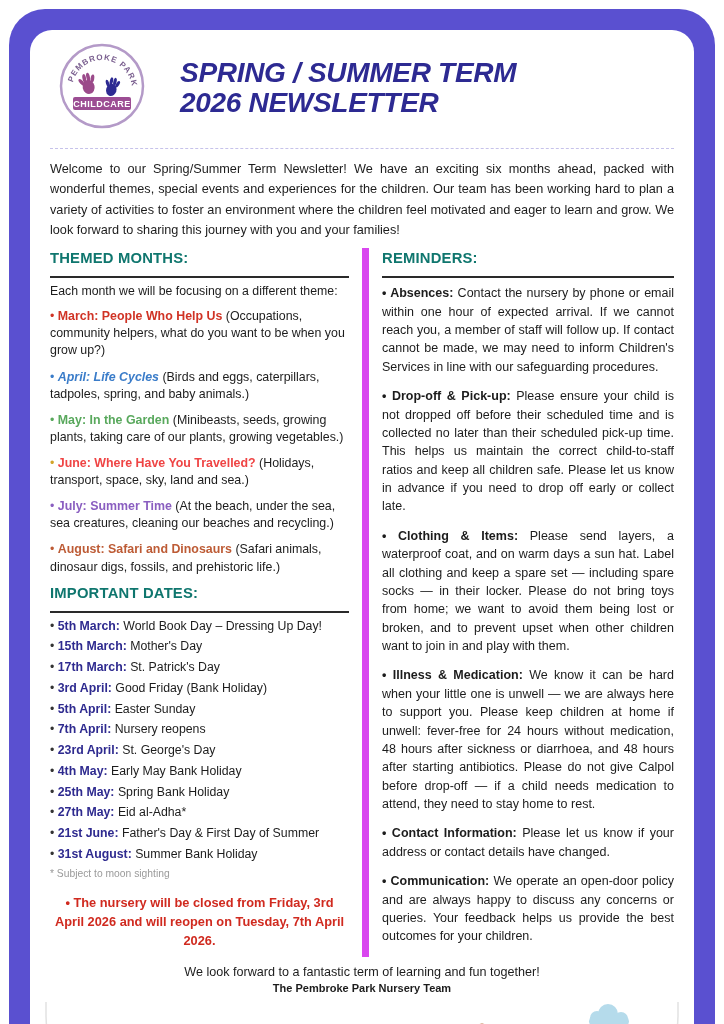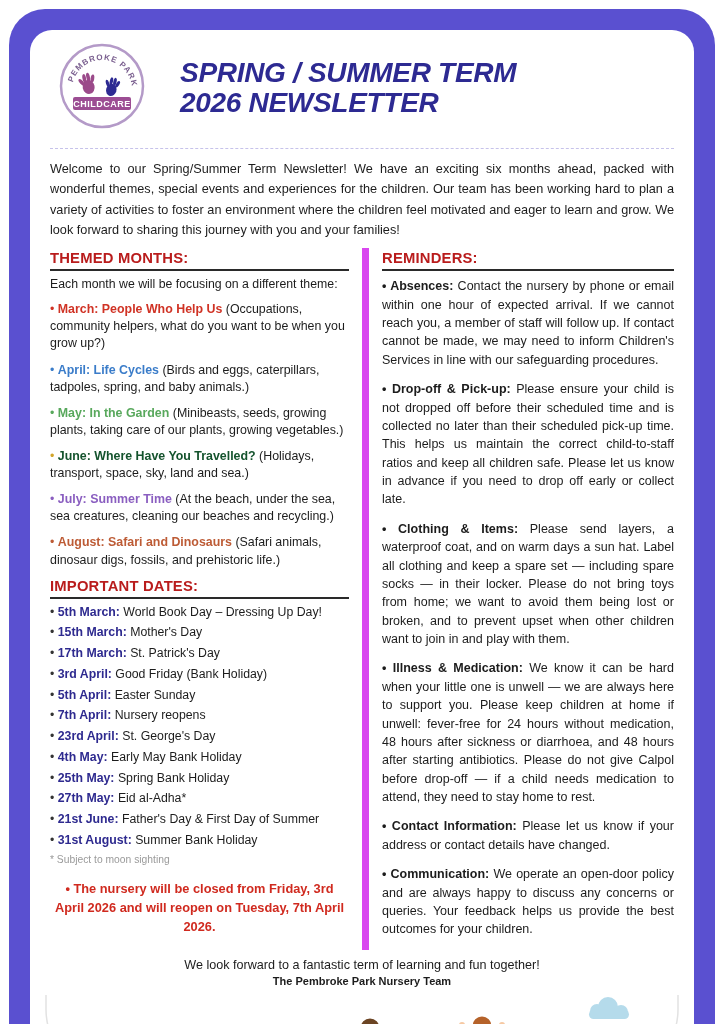--- a/index.html
+++ b/index.html
@@ -15,21 +15,21 @@
   .header-rule{border-top:1px dashed #a9a2e0;margin:14px 20px 0;opacity:.65;}
 
   
   .intro{margin:10px 20px 4px;text-align:justify;font-size:12.7px;line-height:1.6;}
 
   
   .columns{display:flex;padding:0 20px;margin-top:4px;flex:0 0 auto;}
   .col{width:50%;box-sizing:border-box;}
   .col.left{padding-right:13px;}
   .col.right{padding-left:13px;border-left:7px solid #d946ef;}
-  h2.sec{font-size:14.8px;margin:2px 0 6px;color:#b91c1c;border-bottom:2px solid #2a2a2a;padding-bottom:3px;letter-spacing:.2px;}
+  h2.sec{font-size:14.8px;margin:2px 0 6px;color:#0f766e;border-bottom:2px solid #2a2a2a;padding-bottom:10px;letter-spacing:.2px;}
   .sub{font-size:12.3px;margin:0 0 10px;}
   .month-item{font-size:12.4px;line-height:1.38;margin:0 0 9px;}
   .m-label{font-weight:bold;}
   .dates-h{margin-top:8px;}
   .date-item{font-size:12.3px;line-height:1.2;margin:0 0 6px;}
   .d-bullet{color:#333;}
   .d-label{color:#2e2a8f;font-weight:bold;}
   .footnote{color:#9a9a9a;font-size:10.3px;margin:0 0 14px;}
   .closure{color:#d02a1f;font-weight:bold;font-size:12.8px;line-height:1.5;margin:0 0 4px;text-align:center;}
   .reminder-item{font-size:12.5px;line-height:1.47;margin:0 0 11px;text-align:justify;}
@@ -88,25 +88,25 @@
     <p class="intro">Welcome to our Spring/Summer Term Newsletter! We have an exciting six months ahead, packed with wonderful themes, special events and experiences for the children. Our team has been working hard to plan a variety of activities to foster an environment where the children feel motivated and eager to learn and grow. We look forward to sharing this journey with you and your families!</p>
 
     <div class="columns">
       <div class="col left">
         <h2 class="sec">THEMED MONTHS:</h2>
         <p class="sub">Each month we will be focusing on a different theme:</p>
         <div>
 
             <p class="month-item"><span class="m-bullet" style="color: rgb(208, 51, 37);">•</span> <span class="m-label" style="color: rgb(208, 51, 37);">March: People Who Help Us</span> <span class="m-desc">(Occupations, community helpers, what do you want to be when you grow up?)</span></p>
 
-            <p class="month-item"><span class="m-bullet" style="color: rgb(58, 124, 201);">•</span> <span class="m-label" style="color: rgb(58, 124, 201);">April: Life Cycles</span> <span class="m-desc">(Birds and eggs, caterpillars, tadpoles, spring, and baby animals.)</span></p>
+            <p class="month-item"><span class="m-bullet" style="color: rgb(58, 124, 201);">•</span> <span class="m-label" style="color: rgb(58, 124, 201); font-style: italic;">April: Life Cycles</span> <span class="m-desc">(Birds and eggs, caterpillars, tadpoles, spring, and baby animals.)</span></p>
 
             <p class="month-item"><span class="m-bullet" style="color: rgb(88, 168, 92);">•</span> <span class="m-label" style="color: rgb(88, 168, 92);">May: In the Garden</span> <span class="m-desc">(Minibeasts, seeds, growing plants, taking care of our plants, growing vegetables.)</span></p>
 
-            <p class="month-item"><span class="m-bullet" style="color: rgb(210, 165, 42);">•</span> <span class="m-label" style="color: #14532d;">June: Where Have You Travelled?</span> <span class="m-desc">(Holidays, transport, space, sky, land and sea.)</span></p>
+            <p class="month-item"><span class="m-bullet" style="color: rgb(210, 165, 42);">•</span> <span class="m-label" style="color: #ef4444;">June: Where Have You Travelled?</span> <span class="m-desc">(Holidays, transport, space, sky, land and sea.)</span></p>
 
             <p class="month-item"><span class="m-bullet" style="color: rgb(138, 94, 192);">•</span> <span class="m-label" style="color: rgb(138, 94, 192);">July: Summer Time</span> <span class="m-desc">(At the beach, under the sea, sea creatures, cleaning our beaches and recycling.)</span></p>
 
             <p class="month-item"><span class="m-bullet" style="color: rgb(189, 91, 53);">•</span> <span class="m-label" style="color: rgb(189, 91, 53);">August: Safari and Dinosaurs</span> <span class="m-desc">(Safari animals, dinosaur digs, fossils, and prehistoric life.)</span></p>
           </div>
 
         <h2 class="sec dates-h">IMPORTANT DATES:</h2>
         <div>
 
 

